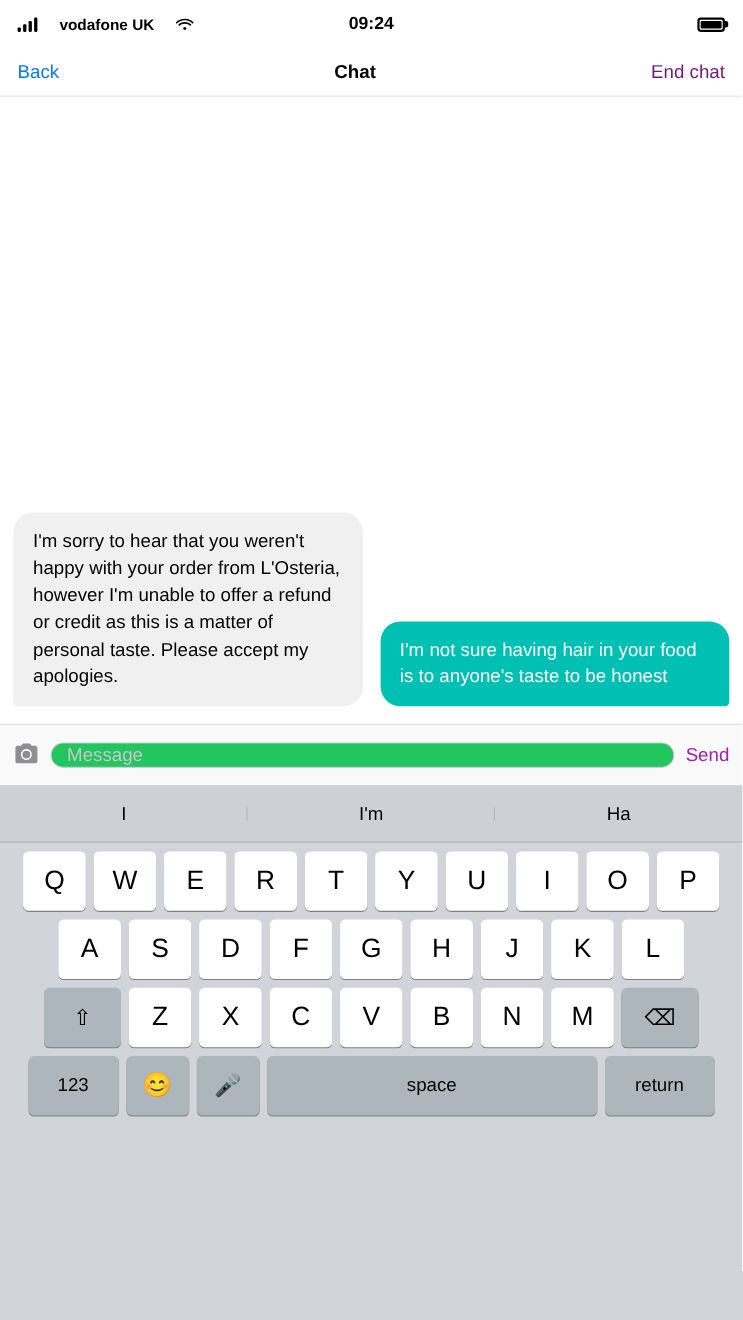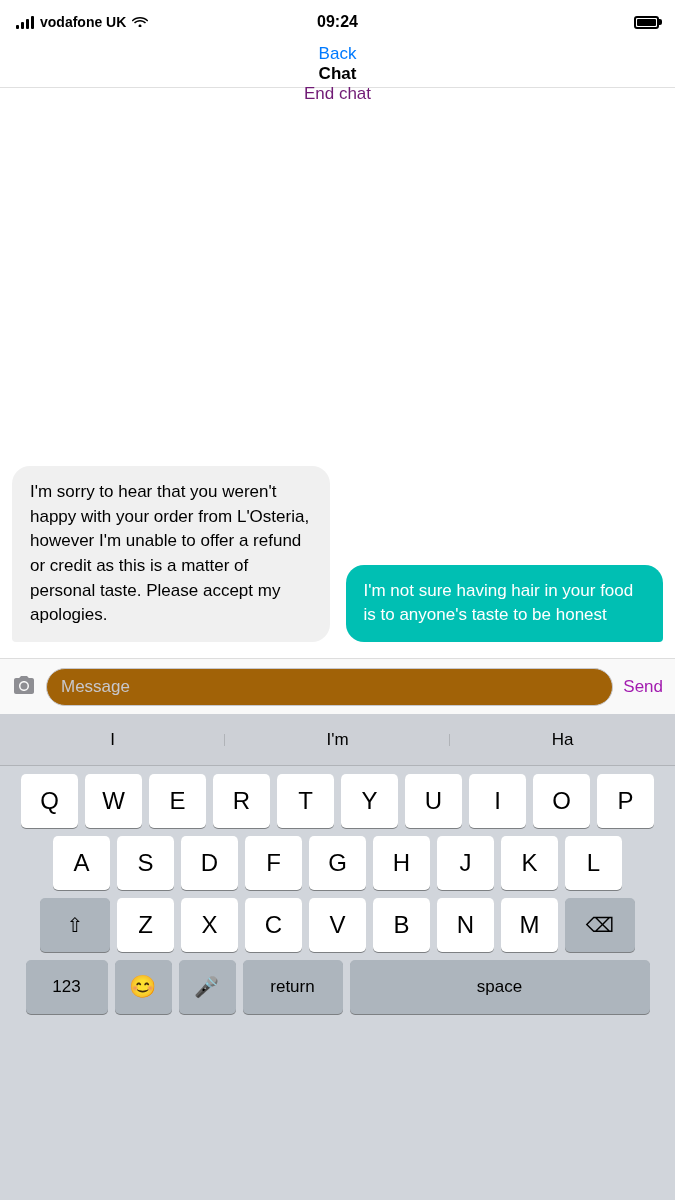--- a/index.html
+++ b/index.html
@@ -19,21 +19,21 @@
       display: flex;
       align-items: center;
       justify-content: space-between;
       padding: 0 16px;
       font-size: 15px;
       font-weight: 600;
     }
     .status-left {
       display: flex;
       align-items: center;
-      gap: 6px;
+      gap: 20px;
       font-size: 14px;
     }
     .signal-bars {
       display: flex;
       align-items: flex-end;
       gap: 2px;
       height: 14px;
     }
     .signal-bars span {
       width: 3px;
@@ -86,21 +86,20 @@
 
     
     .nav-bar {
       height: 44px;
       background: #fff;
       border-bottom: 1px solid #e0e0e0;
       display: flex;
       align-items: center;
       justify-content: space-between;
       padding: 0 16px;
-      flex-direction: column;
     }
     .nav-back {
       color: #007aff;
       font-size: 17px;
       font-weight: 400;
     }
     .nav-title {
       font-size: 17px;
       font-weight: 600;
       color: #000;
@@ -179,27 +178,27 @@
       padding: 0 12px;
       gap: 10px;
     }
     .camera-icon {
       color: #8e8e93;
       font-size: 22px;
       flex-shrink: 0;
     }
     .message-input {
       flex: 1;
-      height: 38px;
+      height: 23px;
       border: 1.5px solid #c7c7cc;
       border-radius: 20px;
       padding: 0 14px;
       font-size: 17px;
       color: #000;
-      background: #a16207;
+      background: #22c55e;
       outline: none;
     }
     .message-input::placeholder {
       color: #c7c7cc;
     }
     .send-btn {
       color: #a21caf;
       font-size: 17px;
       font-weight: 400;
       flex-shrink: 0;
@@ -415,17 +414,17 @@
       <div class="key letter">B</div>
       <div class="key letter">N</div>
       <div class="key letter">M</div>
       <div class="key delete action">⌫</div>
     </div>
 
     <div class="key-row">
       <div class="key numbers action">123</div>
       <div class="key emoji action">😊</div>
       <div class="key mic action">🎤</div>
+      <div class="key space action">space</div>
       <div class="key return-key action">return</div>
-      <div class="key space action">space</div>
     </div>
   </div>
 </div>
 
 </body></html>

